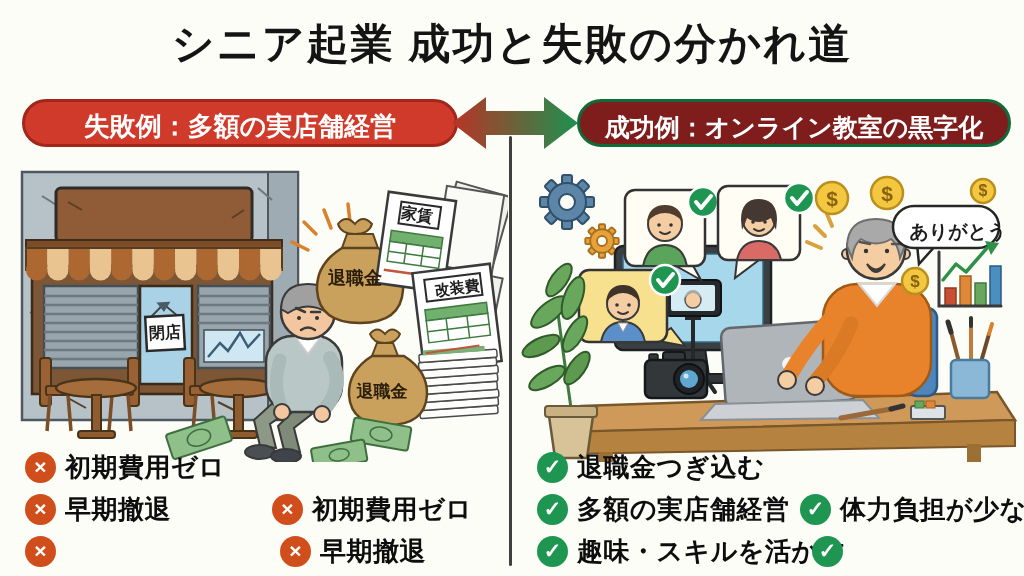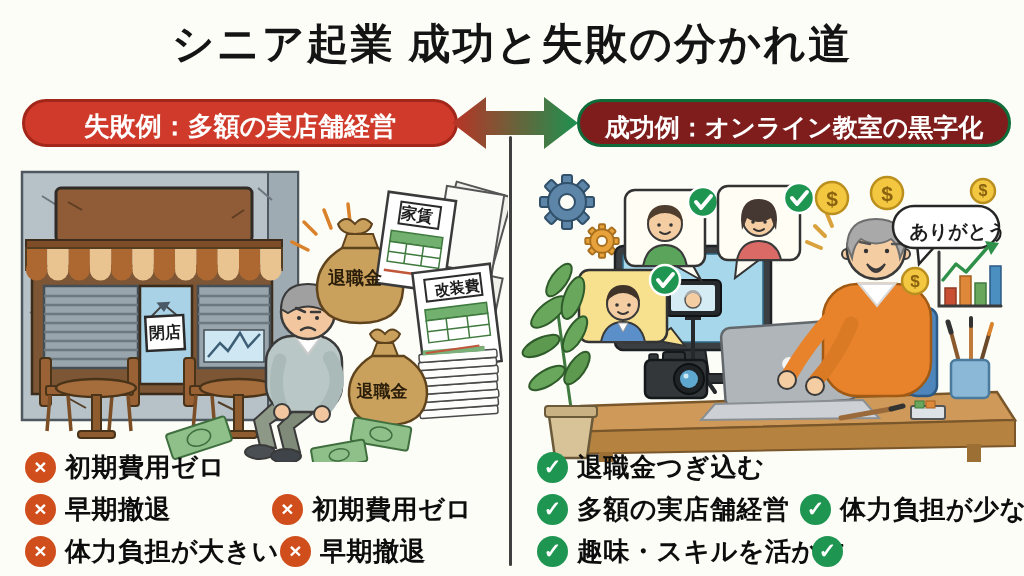--- a/index.html
+++ b/index.html
@@ -444,21 +444,20 @@
   <div class="bullet" style="left:25px;top:491px;">
     <span class="bicon x">×</span>
     <span class="btext">早期撤退</span>
   </div>
   <div class="bullet" style="left:272px;top:491px;">
     <span class="bicon x">×</span>
     <span class="btext">初期費用ゼロ</span>
   </div>
   <div class="bullet" style="left:25px;top:533px;">
     <span class="bicon x">×</span>
-    <span class="btext">体力負担が大きい</span>
   </div>
   <div class="bullet" style="left:280px;top:533px;">
     <span class="bicon x">×</span>
     <span class="btext">早期撤退</span>
   </div>
 
   <div class="bullet" style="left:537px;top:449px;">
     <span class="bicon ck">✓</span>
     <span class="btext">退職金つぎ込む</span>
   </div>

